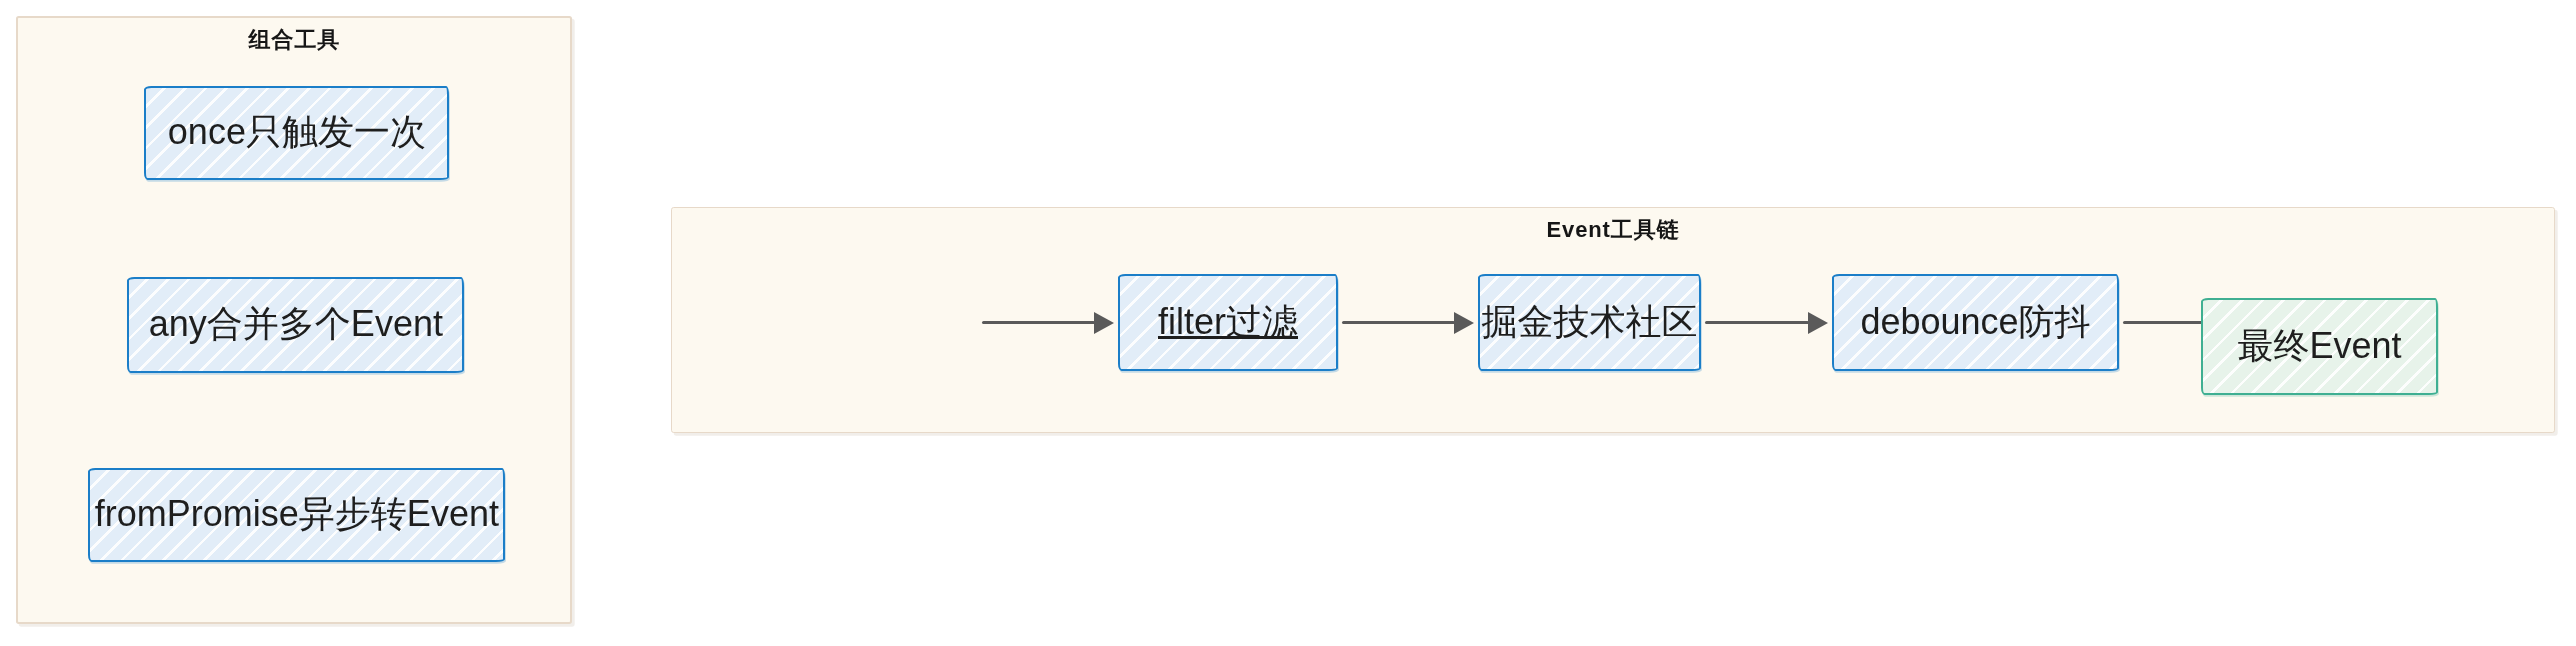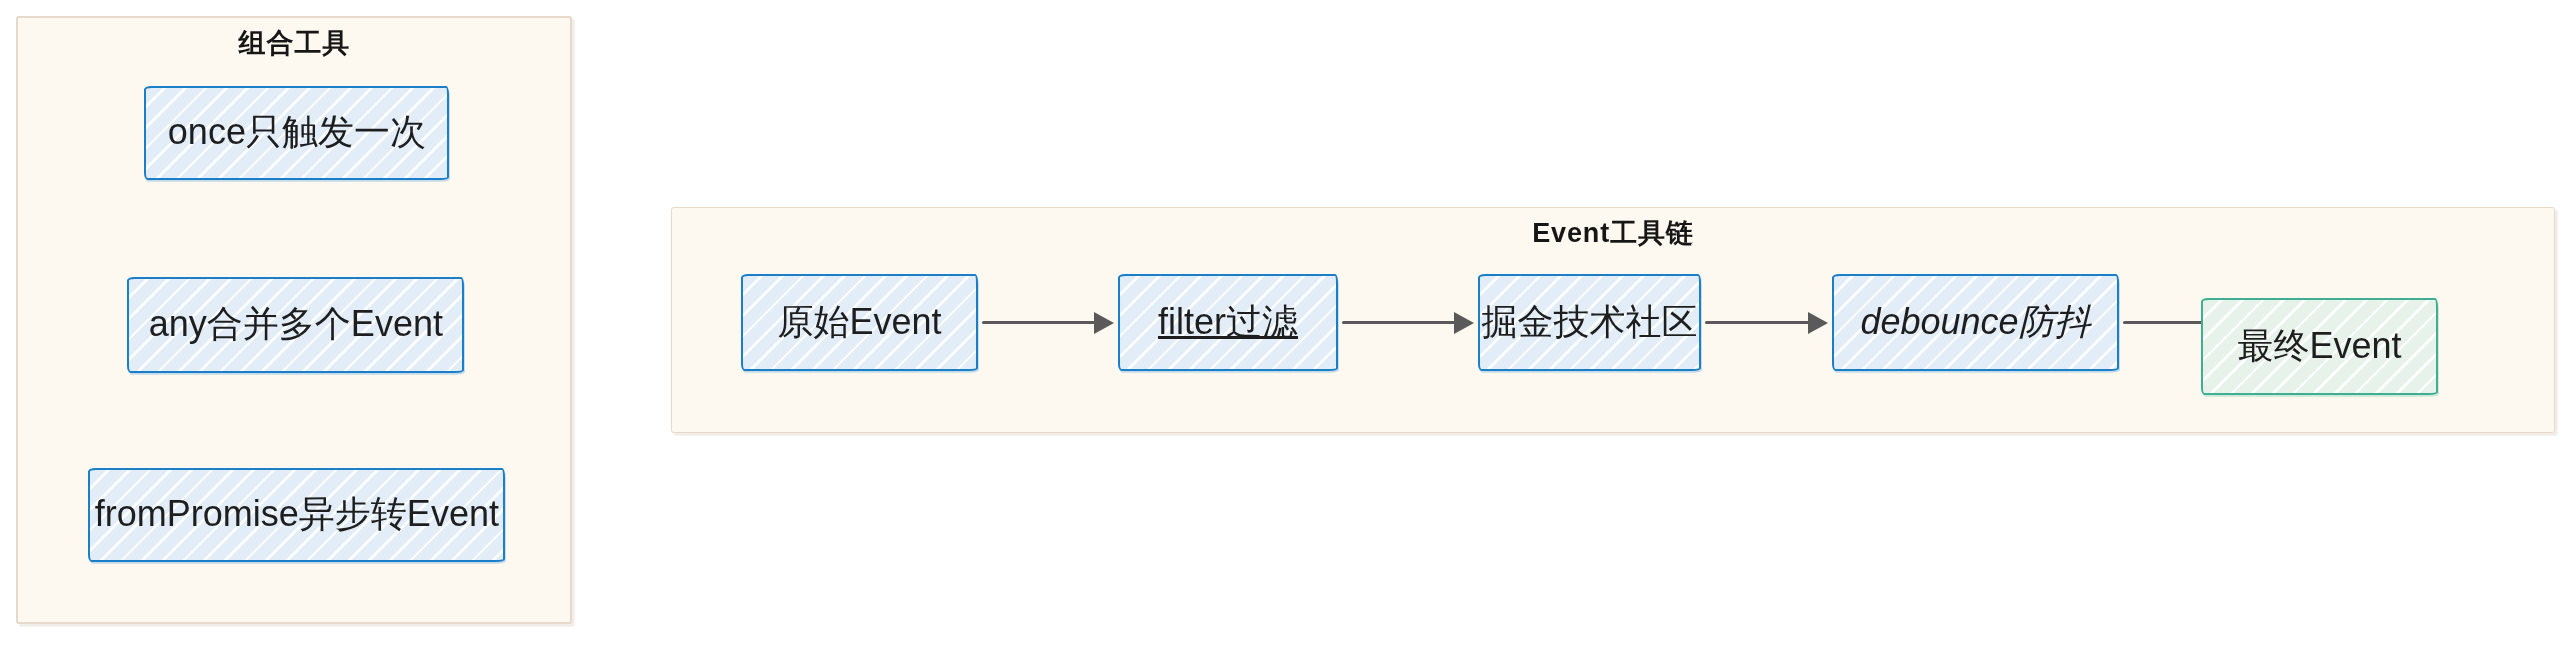--- a/index.html
+++ b/index.html
@@ -22,21 +22,21 @@
     border-radius: 2.7px;
     box-shadow: 2.7px 2.7px 0 rgba(180,160,140,0.18);
   }
   .panel-left  { left: 16.4px;  top: 15.5px;  width: 556px;  height: 608px; }
   .panel-right { left: 671px; top: 207px; width: 1884px; height: 226px; border-width: 1.8px; }
 
   .panel-title {
     position: absolute;
     top: 7.3px; left: 0; right: 0;
     text-align: center;
-    font-size: 27px;
+    font-size: 22px;
     font-weight: 600;
     color: #161616;
     letter-spacing: 0.9px;
   }
 
   
   .node {
     position: absolute;
     display: flex;
     align-items: center;
@@ -66,21 +66,21 @@
   
   .box-once { left: 126px; top: 68px;  width: 305px; height: 94px; }
   .box-any  { left: 109px; top: 259px; width: 337px; height: 96px; }
   .box-from { left: 70px;  top: 450px; width: 417px; height: 94px; }
 
   
   .fn { top: 66px; height: 97px; }
   .fn-1 { left: 69px;   width: 237px; }
   .fn-2 { left: 446px;  width: 220px; text-decoration: underline; }
   .fn-3 { left: 806px;  width: 223px; }
-  .fn-4 { left: 1160px; width: 287px; font-style: italic; }
+  .fn-4 { left: 1160px; width: 287px; }
   .fn-5 { left: 1529px; width: 237px; margin-top: 24px; }
 
   
   .arrow {
     position: absolute;
     top: 66px; height: 97px;
     display: flex;
     align-items: center;
     padding: 0 3.6px;
   }
@@ -130,23 +130,20 @@
     </div>
 
     <div class="node box-from">
       <span>fromPromise异步转Event</span>
     </div>
   </div>
 
   <div class="panel panel-right">
     <div class="panel-title">Event工具链</div>
 
-    <div class="node fn fn-1">
-      <span>原始Event</span>
-    </div>
 
     <div class="arrow ar-1">
       <div class="arrow-line"></div>
       <div class="arrow-head"></div>
     </div>
 
     <div class="node fn fn-2">
       <span>filter过滤</span>
     </div>
 

